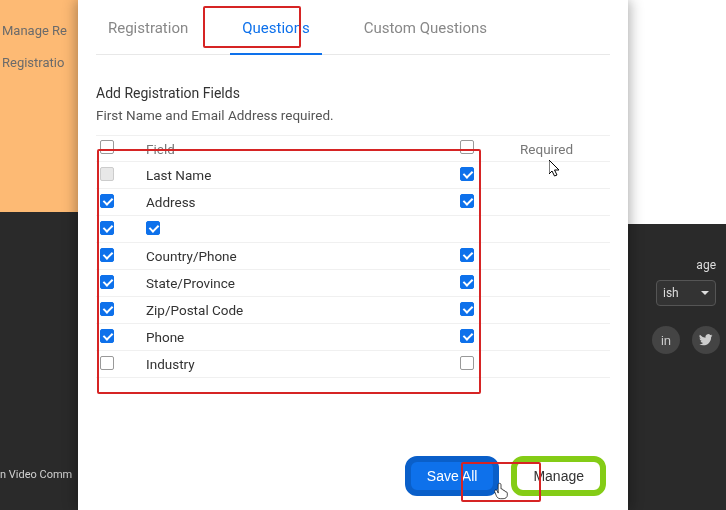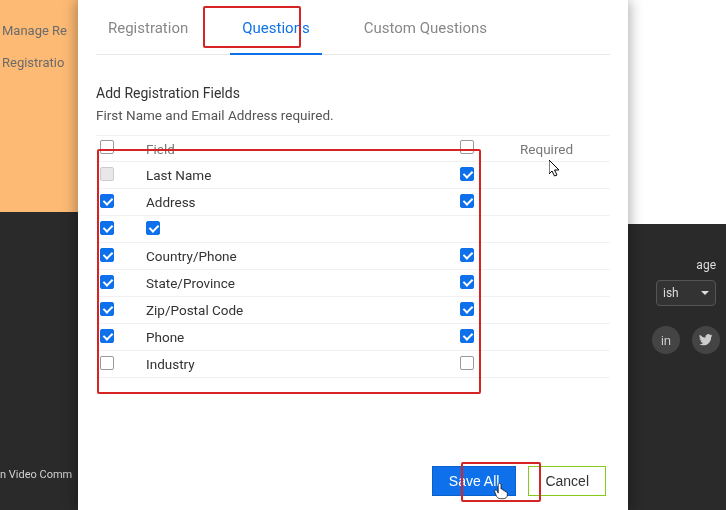--- a/index.html
+++ b/index.html
@@ -182,23 +182,23 @@
   .footer {
     position: absolute;
     bottom: 14px;
     right: 22px;
     display: flex;
     gap: 12px;
   }
   .btn {
     padding: 6px 16px;
     font-size: 14px;
-    border-radius: 0;
+    border-radius: 12px;
     cursor: pointer;
-    border: 1px solid #84cc16;
+    border: 6px solid #84cc16;
     background: #fff;
     color: #333;
   }
   .btn-primary {
     background: #0e71eb;
     border-color: #0a5fc9;
     color: #fff;
   }
   
   .annot {
@@ -314,21 +314,21 @@
           <div class="col-chk"><input type="checkbox" class="chk" style=""></div>
           <div>Industry</div>
           <div class="col-req"><input type="checkbox" class="chk" style=""></div>
           <div></div>
         </div>
       </div>
   </div>
 
   <div class="footer">
     <button class="btn btn-primary">Save All</button>
-    <button class="btn">Cancel</button>
+    <button class="btn">Manage</button>
   </div>
 </div>
 
 <div class="annot annot-tab"></div>
 <div class="annot annot-fields"></div>
 <div class="annot annot-save"></div>
 
 <svg class="cursor-arrow" style="left:549px; top:160px;" viewBox="0 0 12 17">
   <path d="M0 0 L0 14 L3 11 L5.5 16 L8 15 L5.5 10 L10 10 Z" fill="#fff" stroke="#000" stroke-width="1"></path>
 </svg>

